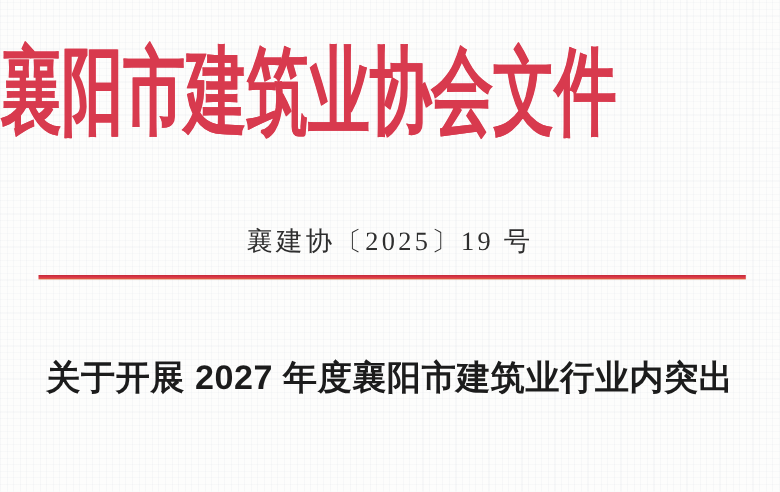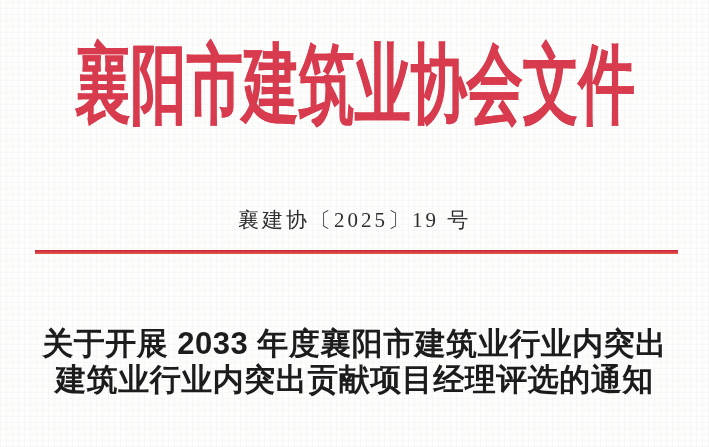--- a/index.html
+++ b/index.html
@@ -19,21 +19,20 @@
     background-image:
       repeating-linear-gradient(90deg, rgba(188,196,210,0.10) 0 1px, transparent 1px 6px),
       repeating-linear-gradient(0deg,  rgba(188,196,210,0.08) 0 1px, transparent 1px 6px);
     overflow: hidden;
   }
   .org-title-wrap {
     position: absolute;
     top: 41px;
     left: 0;
     width: 100%;
-    text-align: center;
   }
   .org-title {
     display: inline-block;
     font-family: "Liberation Serif", "DejaVu Serif", serif;
     font-weight: 700;
     font-size: 56px;
     line-height: 1;
     letter-spacing: 0px;
     color: #d83a4e;
     white-space: nowrap;
@@ -41,21 +40,21 @@
     transform-origin: 50% 0;
     text-shadow: 0.5px 0 0 #d83a4e;
   }
   .doc-number {
     position: absolute;
     top: 206px;
     left: 0;
     width: 100%;
     text-align: center;
     font-family: "Liberation Serif", "DejaVu Serif", serif;
-    font-size: 21px;
+    font-size: 24px;
     line-height: 28px;
     letter-spacing: 3px;
     color: #2e2e2e;
     white-space: nowrap;
   }
   .red-divider {
     position: absolute;
     top: 250px;
     left: 35px;
     width: 643px;
@@ -86,17 +85,16 @@
 
   <div class="org-title-wrap">
     <span class="org-title">襄阳市建筑业协会文件</span>
   </div>
 
   <div class="doc-number">襄建协〔2025〕19 号</div>
 
   <div class="red-divider"></div>
 
   <div class="notice-title">
-    <div class="line">关于开展 2033 年度襄阳市建筑业行业内突出</div>
-    <div class="line">建筑业行业内突出贡献项目经理评选的通知</div>
+    <div class="line">关于开展 2027 年度襄阳市建筑业行业内突出</div>
   </div>
 
 </div>
 
 </body></html>

